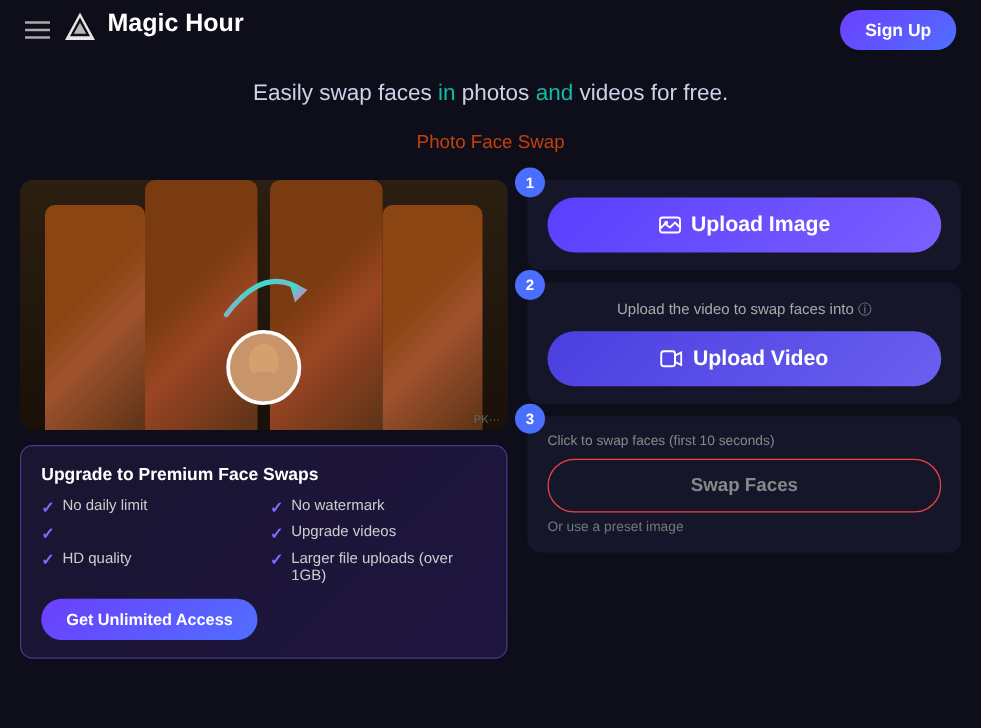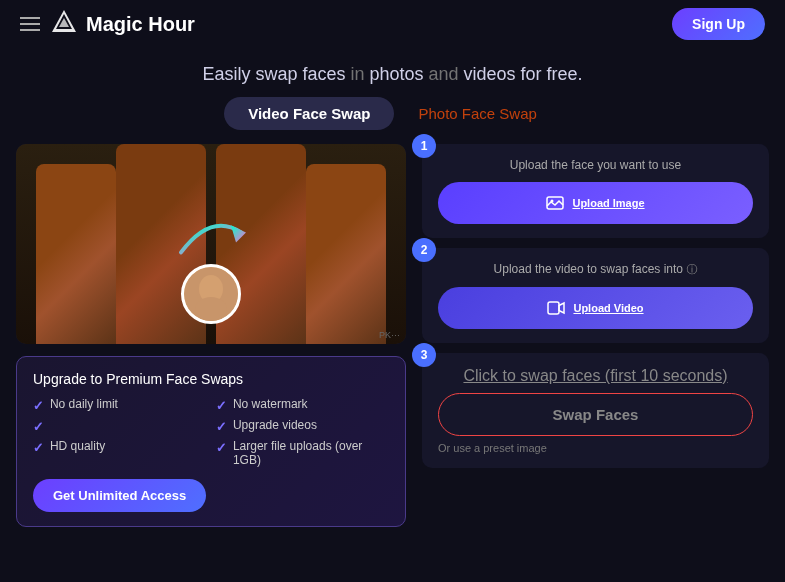--- a/index.html
+++ b/index.html
@@ -33,21 +33,21 @@
       cursor: pointer;
     }
     .hamburger-icon span {
       display: block;
       width: 20px;
       height: 2px;
       background: #aaa;
     }
     .logo-area {
       display: flex;
-      align-items: center;
+      align-items: flex-start;
       gap: 8px;
     }
     .logo-icon svg {
       width: 28px;
       height: 28px;
     }
     .app-title {
       font-size: 20px;
       font-weight: 700;
       color: #fff;
@@ -65,21 +65,21 @@
 
     
     .hero {
       text-align: center;
       padding: 16px 0 12px;
       font-size: 18px;
       color: #d0d0e8;
     }
     .hero em {
       font-style: normal;
-      color: #737373;
+      color: #14b8a6;
     }
 
     
     .tabs {
       display: flex;
       justify-content: center;
       gap: 0;
       margin-bottom: 14px;
     }
     .tab {
@@ -193,21 +193,21 @@
     
     .premium-banner {
       margin-top: 12px;
       background: linear-gradient(135deg, #1a1530, #1e1540);
       border: 1px solid #4a3a8a;
       border-radius: 10px;
       padding: 14px 16px;
     }
     .premium-title {
       font-size: 14px;
-      font-weight: 400;
+      font-weight: 700;
       color: #fff;
       margin-bottom: 10px;
     }
     .features-grid {
       display: grid;
       grid-template-columns: 1fr 1fr;
       gap: 5px 10px;
       margin-bottom: 12px;
     }
     .feature-item {
@@ -270,28 +270,27 @@
     }
     .step-label .info-icon {
       color: #888;
       font-size: 11px;
     }
     .upload-btn {
       width: 100%;
       padding: 12px;
       border-radius: 30px;
       border: none;
-      font-size: 11px;
+      font-size: 17px;
       font-weight: 600;
       cursor: pointer;
       display: flex;
       align-items: center;
       justify-content: center;
       gap: 8px;
-      text-decoration: underline;
     }
     .upload-image-btn {
       background: linear-gradient(135deg, #5a3fff, #7a5fff);
       color: #fff;
     }
     .upload-video-btn {
       background: linear-gradient(135deg, #4a3fdf, #6a5fef);
       color: #fff;
     }
     .swap-btn {
@@ -303,25 +302,23 @@
       font-weight: 600;
       cursor: pointer;
       display: flex;
       align-items: center;
       justify-content: center;
       gap: 8px;
       background: transparent;
       color: #888;
     }
     .step3-label {
-      font-size: 16px;
+      font-size: 11px;
       color: #888;
-      text-align: center;
       margin-bottom: 8px;
-      text-decoration: underline;
     }
     .preset-label {
       font-size: 11px;
       color: #777;
       text-align: left;
       margin-top: 6px;
     }
 
     
     .watermark {
@@ -354,21 +351,20 @@
     </div>
   </div>
   <button class="signup-btn">Sign Up</button>
 </header>
 
 <div class="hero">
   Easily swap faces <em>in</em> photos <em>and</em> videos for free.
 </div>
 
 <div class="tabs">
-  <button class="tab active">Video Face Swap</button>
   <button class="tab">Photo Face Swap</button>
 </div>
 
 <div class="main-content">
 
   <div class="left-panel">
 
     <div class="preview-image">
       <div class="scene-container">
         <div class="scene-bg"></div>
@@ -430,23 +426,20 @@
         </div>
       </div>
       <button class="get-access-btn">Get Unlimited Access</button>
     </div>
   </div>
 
   <div class="right-panel">
 
     <div class="step-card">
       <div class="step-number">1</div>
-      <div class="step-label">
-        <span>Upload the face you want to use</span>
-      </div>
       <button class="upload-btn upload-image-btn">
         <svg width="18" height="18" viewBox="0 0 18 18" fill="none">
           <rect x="1" y="3" width="16" height="12" rx="2" stroke="white" stroke-width="1.5" fill="none"></rect>
           <circle cx="6" cy="7" r="1.5" fill="white"></circle>
           <path d="M1 12 L5 8 L9 11 L13 7 L17 11" stroke="white" stroke-width="1.5" fill="none"></path>
         </svg>
         <span>Upload Image</span>
       </button>
     </div>
 

